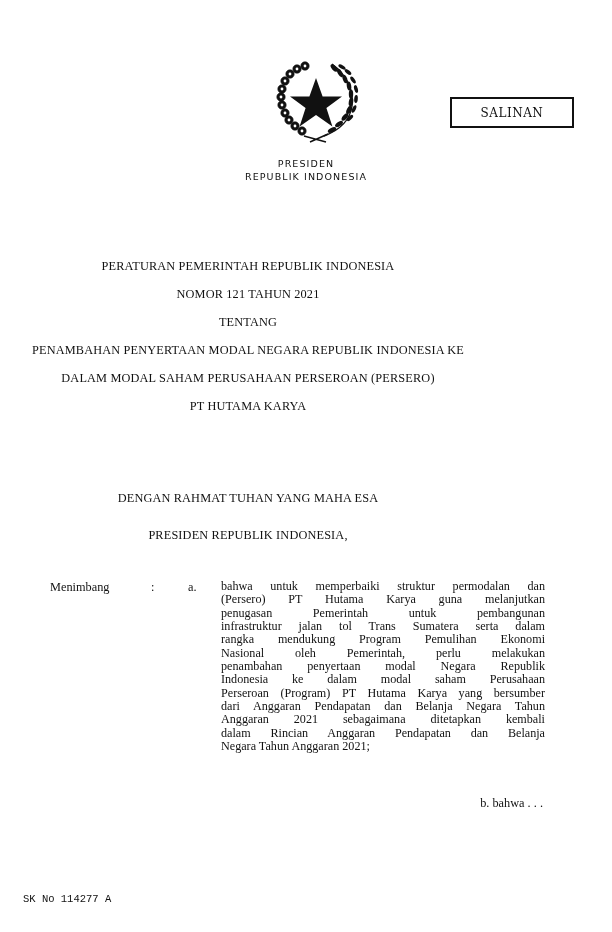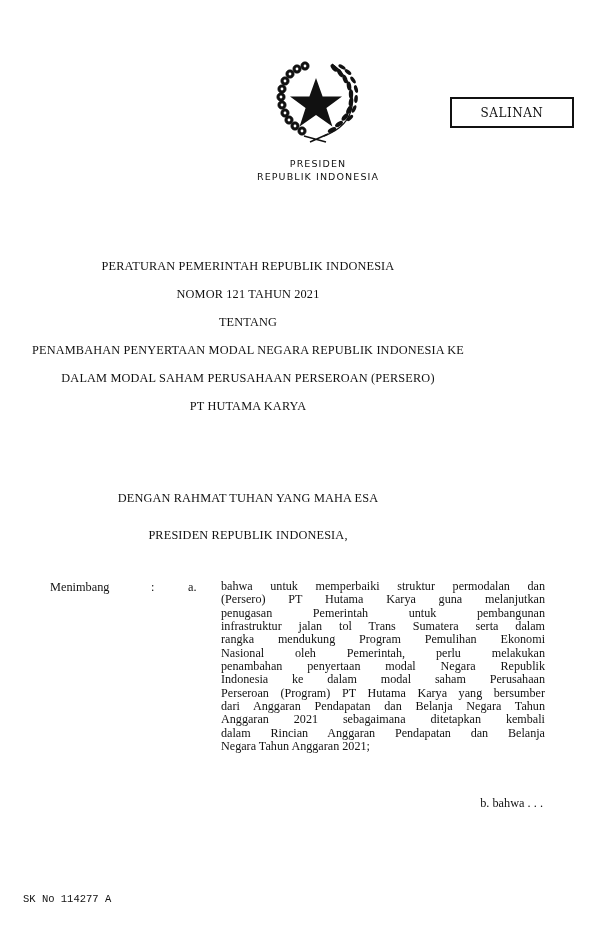--- a/index.html
+++ b/index.html
@@ -38,21 +38,21 @@
       justify-content: center;
       font-family: "DejaVu Serif", "Liberation Serif", serif;
       font-weight: normal;
       font-size: 12px;
       letter-spacing: 0.5px;
       color: #111;
       margin-left: 31px;
     }
 
     .president-header {
-      left: 218px;
+      left: 206px;
       width: 200px;
       text-align: center;
       font-family: "DejaVu Sans", "Liberation Sans", sans-serif;
       font-size: 9.5px;
       letter-spacing: 1.1px;
       line-height: 13px;
       color: #111;
     }
 
     .center-line {

